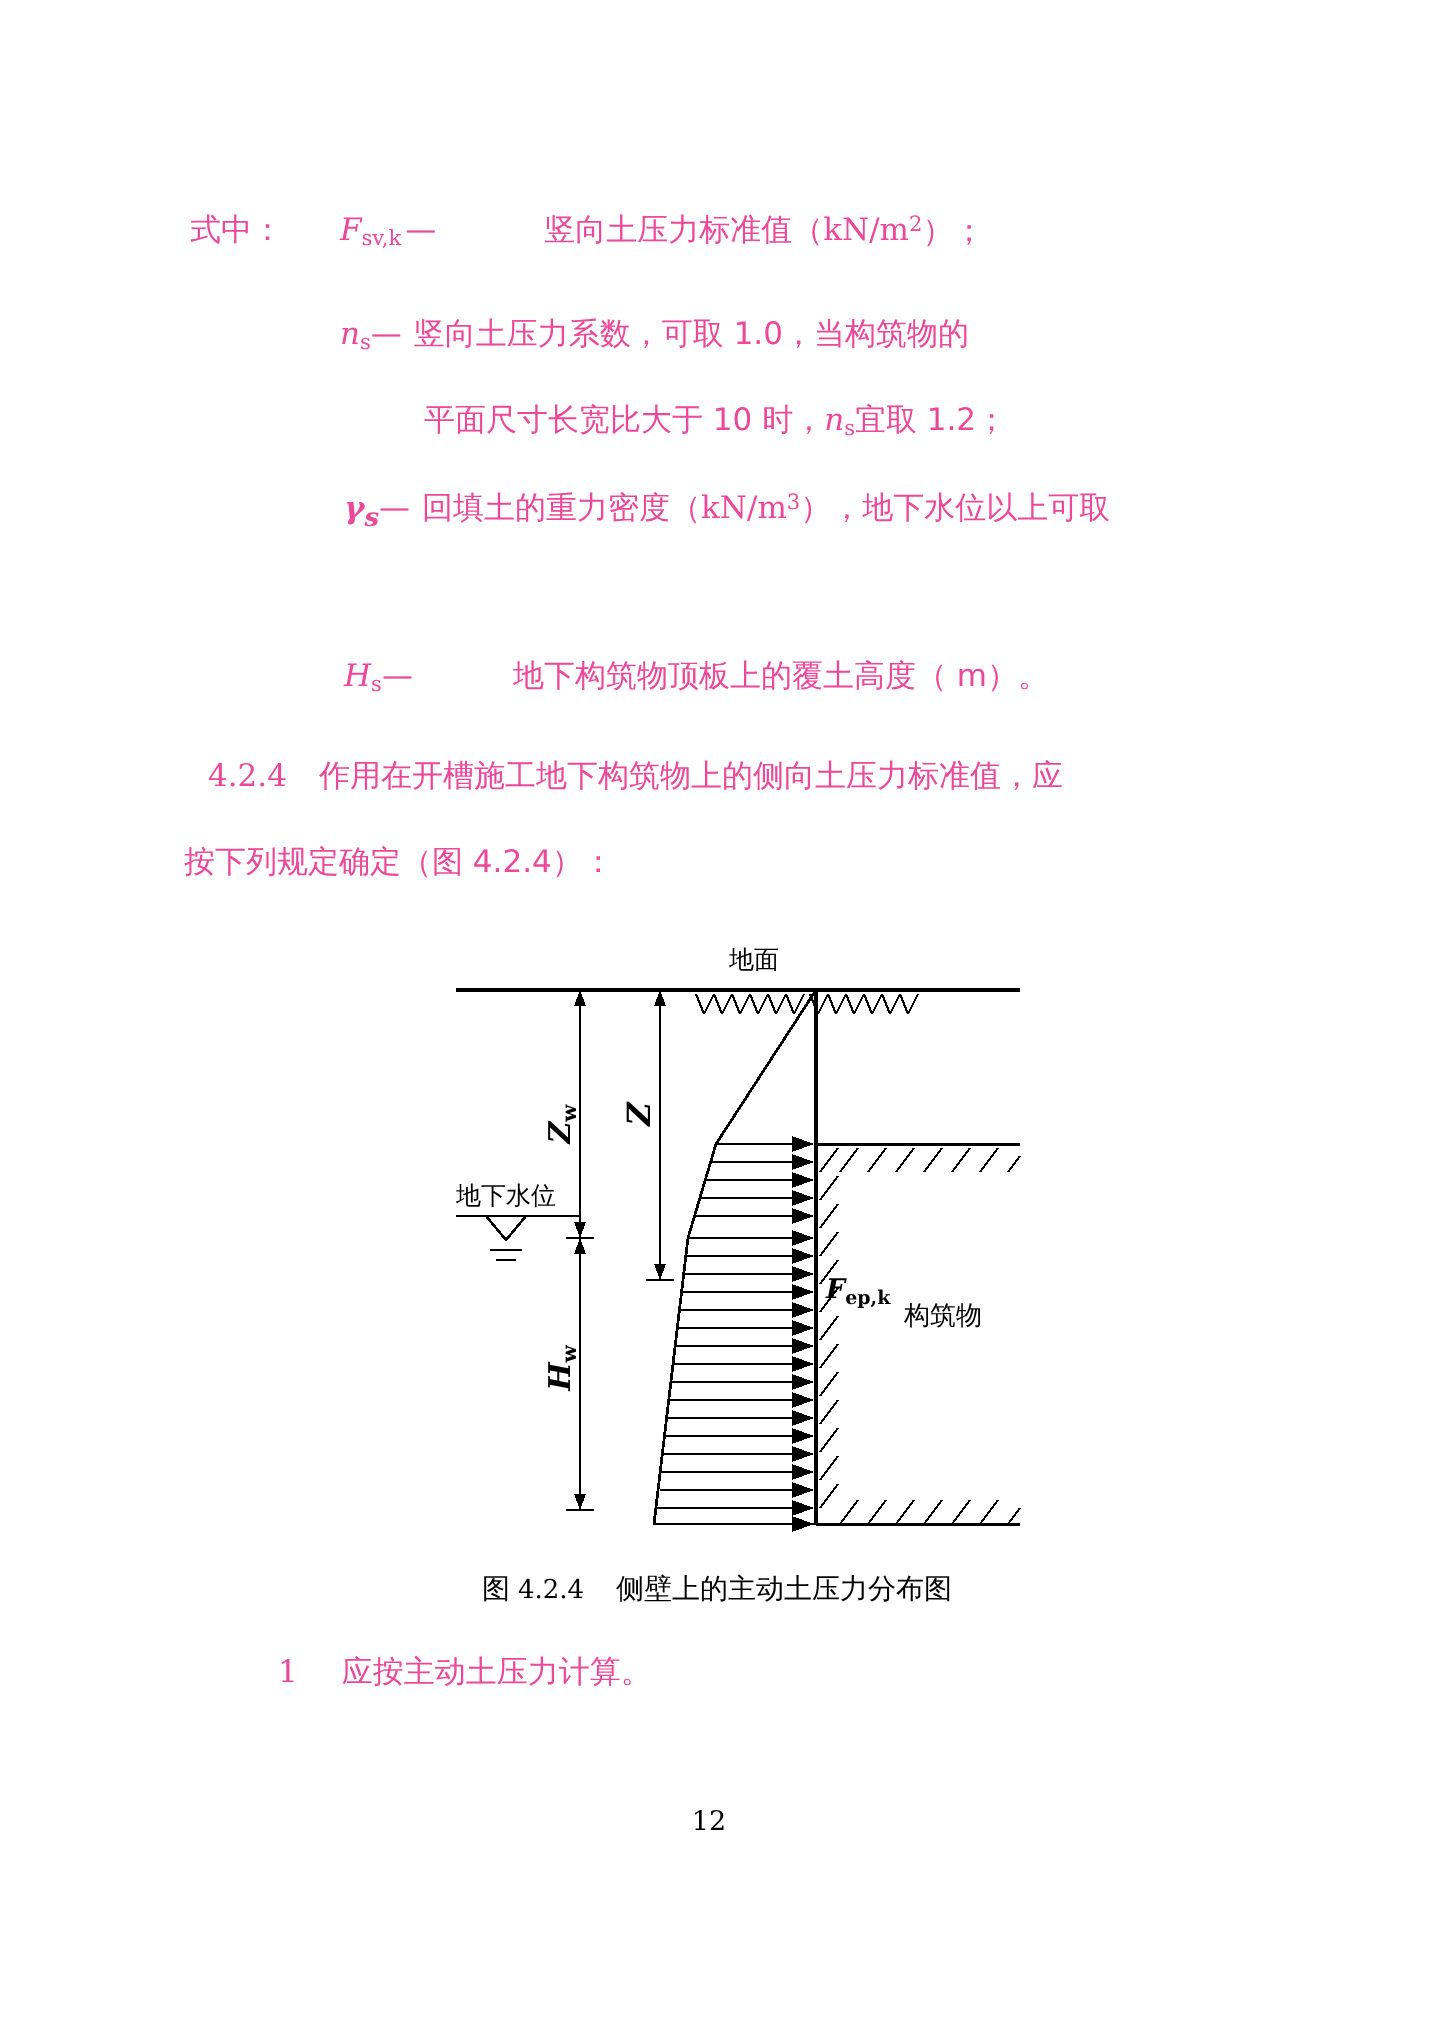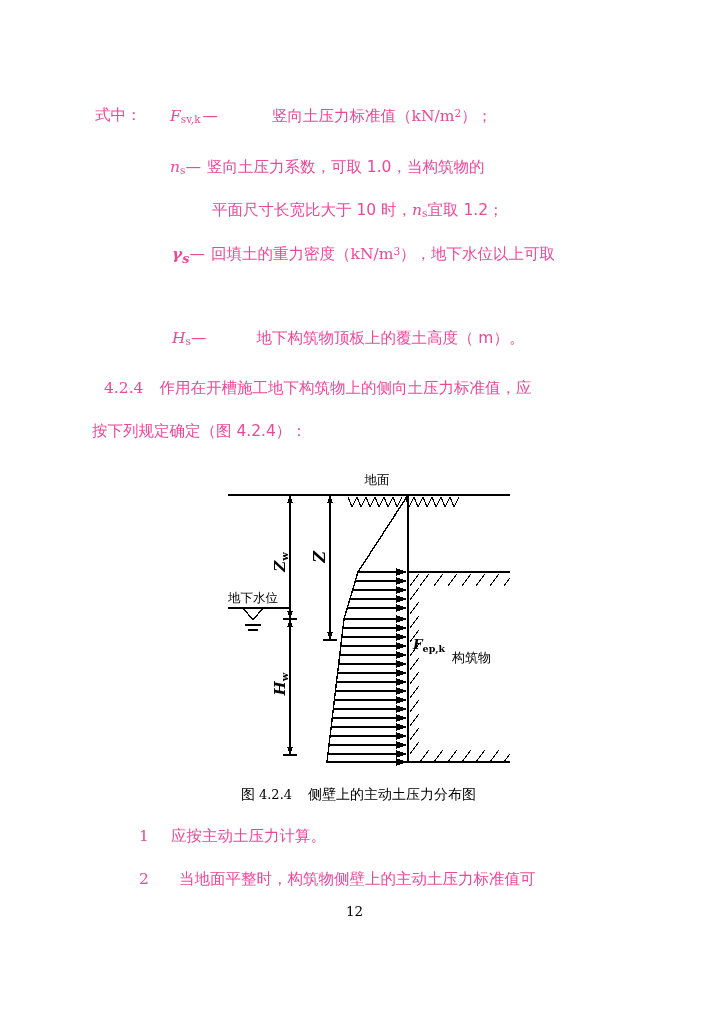--- a/index.html
+++ b/index.html
@@ -257,19 +257,16 @@
   </div>
 
   <div class="caption">
     <span>图</span><span class="num" style="padding:0 4px;">4.2.4</span><span style="padding-left:12px;">侧壁上的主动土压力分布图</span>
   </div>
 
   <div class="tline" style="left:139px; top:829px;">
     <span class="serif">1</span><span style="padding-left:22px;">应按主动土压力计算。</span>
   </div>
 
-  <div class="tline" style="left:139px; top:872px;">
-    <span class="serif">2</span><span style="padding-left:30px;">当地面平整时，构筑物侧壁上的主动土压力标准值可</span>
-  </div>
 
   <div class="pageno">12</div>
 
 </div>
 
 </body></html>

